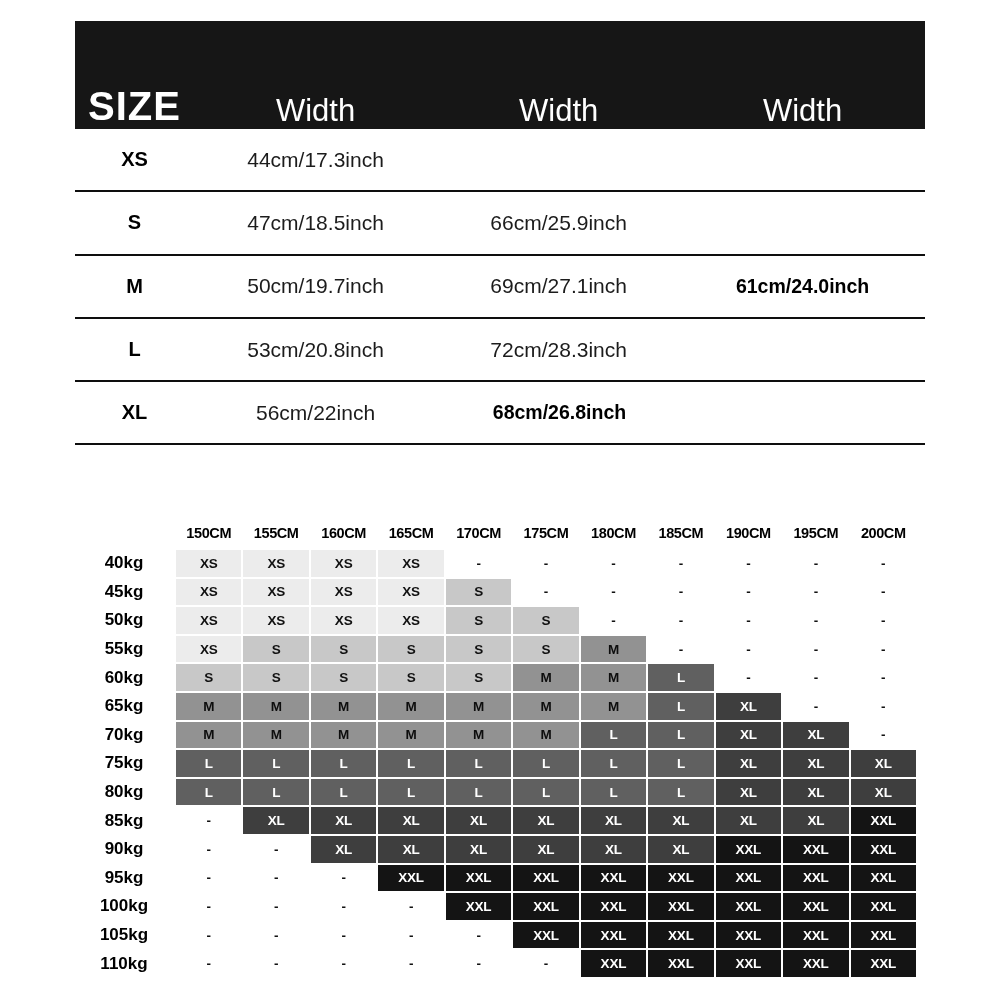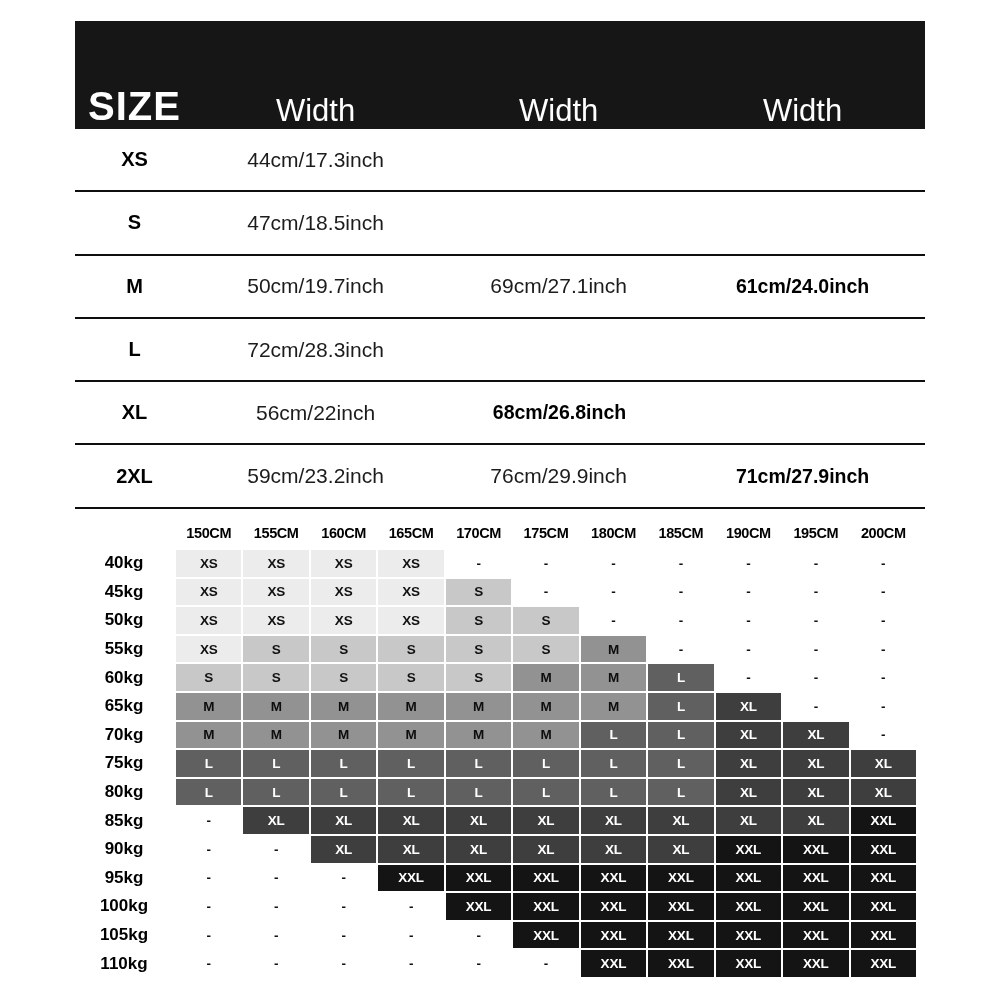--- a/index.html
+++ b/index.html
@@ -52,41 +52,37 @@
     <div class="mcol c-sleeve h-col">Width</div>
   </div>
   <div id="m-rows">
       <div class="mrow">
         <div class="mcell c-size cell-size">XS</div>
         <div class="mcell c-width cell-dim">44cm/17.3inch</div>
       </div>
       <div class="mrow">
         <div class="mcell c-size cell-size">S</div>
         <div class="mcell c-width cell-dim">47cm/18.5inch</div>
+        <div class="mcell c-length cell-dim">66cm/25.9inch</div>
       </div>
       <div class="mrow">
         <div class="mcell c-size cell-size">M</div>
         <div class="mcell c-width cell-dim">50cm/19.7inch</div>
         <div class="mcell c-length cell-dim">69cm/27.1inch</div>
         <div class="mcell c-sleeve cell-sleeve">61cm/24.0inch</div>
       </div>
       <div class="mrow">
         <div class="mcell c-size cell-size">L</div>
+        <div class="mcell c-width cell-dim">53cm/20.8inch</div>
         <div class="mcell c-length cell-dim">72cm/28.3inch</div>
       </div>
       <div class="mrow">
         <div class="mcell c-size cell-size">XL</div>
         <div class="mcell c-width cell-dim">56cm/22inch</div>
         <div class="mcell c-sleeve cell-sleeve">68cm/26.8inch</div>
-      </div>
-      <div class="mrow">
-        <div class="mcell c-size cell-size">2XL</div>
-        <div class="mcell c-width cell-dim">59cm/23.2inch</div>
-        <div class="mcell c-length cell-dim">76cm/29.9inch</div>
-        <div class="mcell c-sleeve cell-sleeve">71cm/27.9inch</div>
       </div>
     </div>
 </div>
 
 <div class="matrix" id="matrix">
     <div class="corner"></div>
     <div class="hdr">150CM</div>
     <div class="hdr">155CM</div>
     <div class="hdr">160CM</div>
     <div class="hdr">165CM</div>

